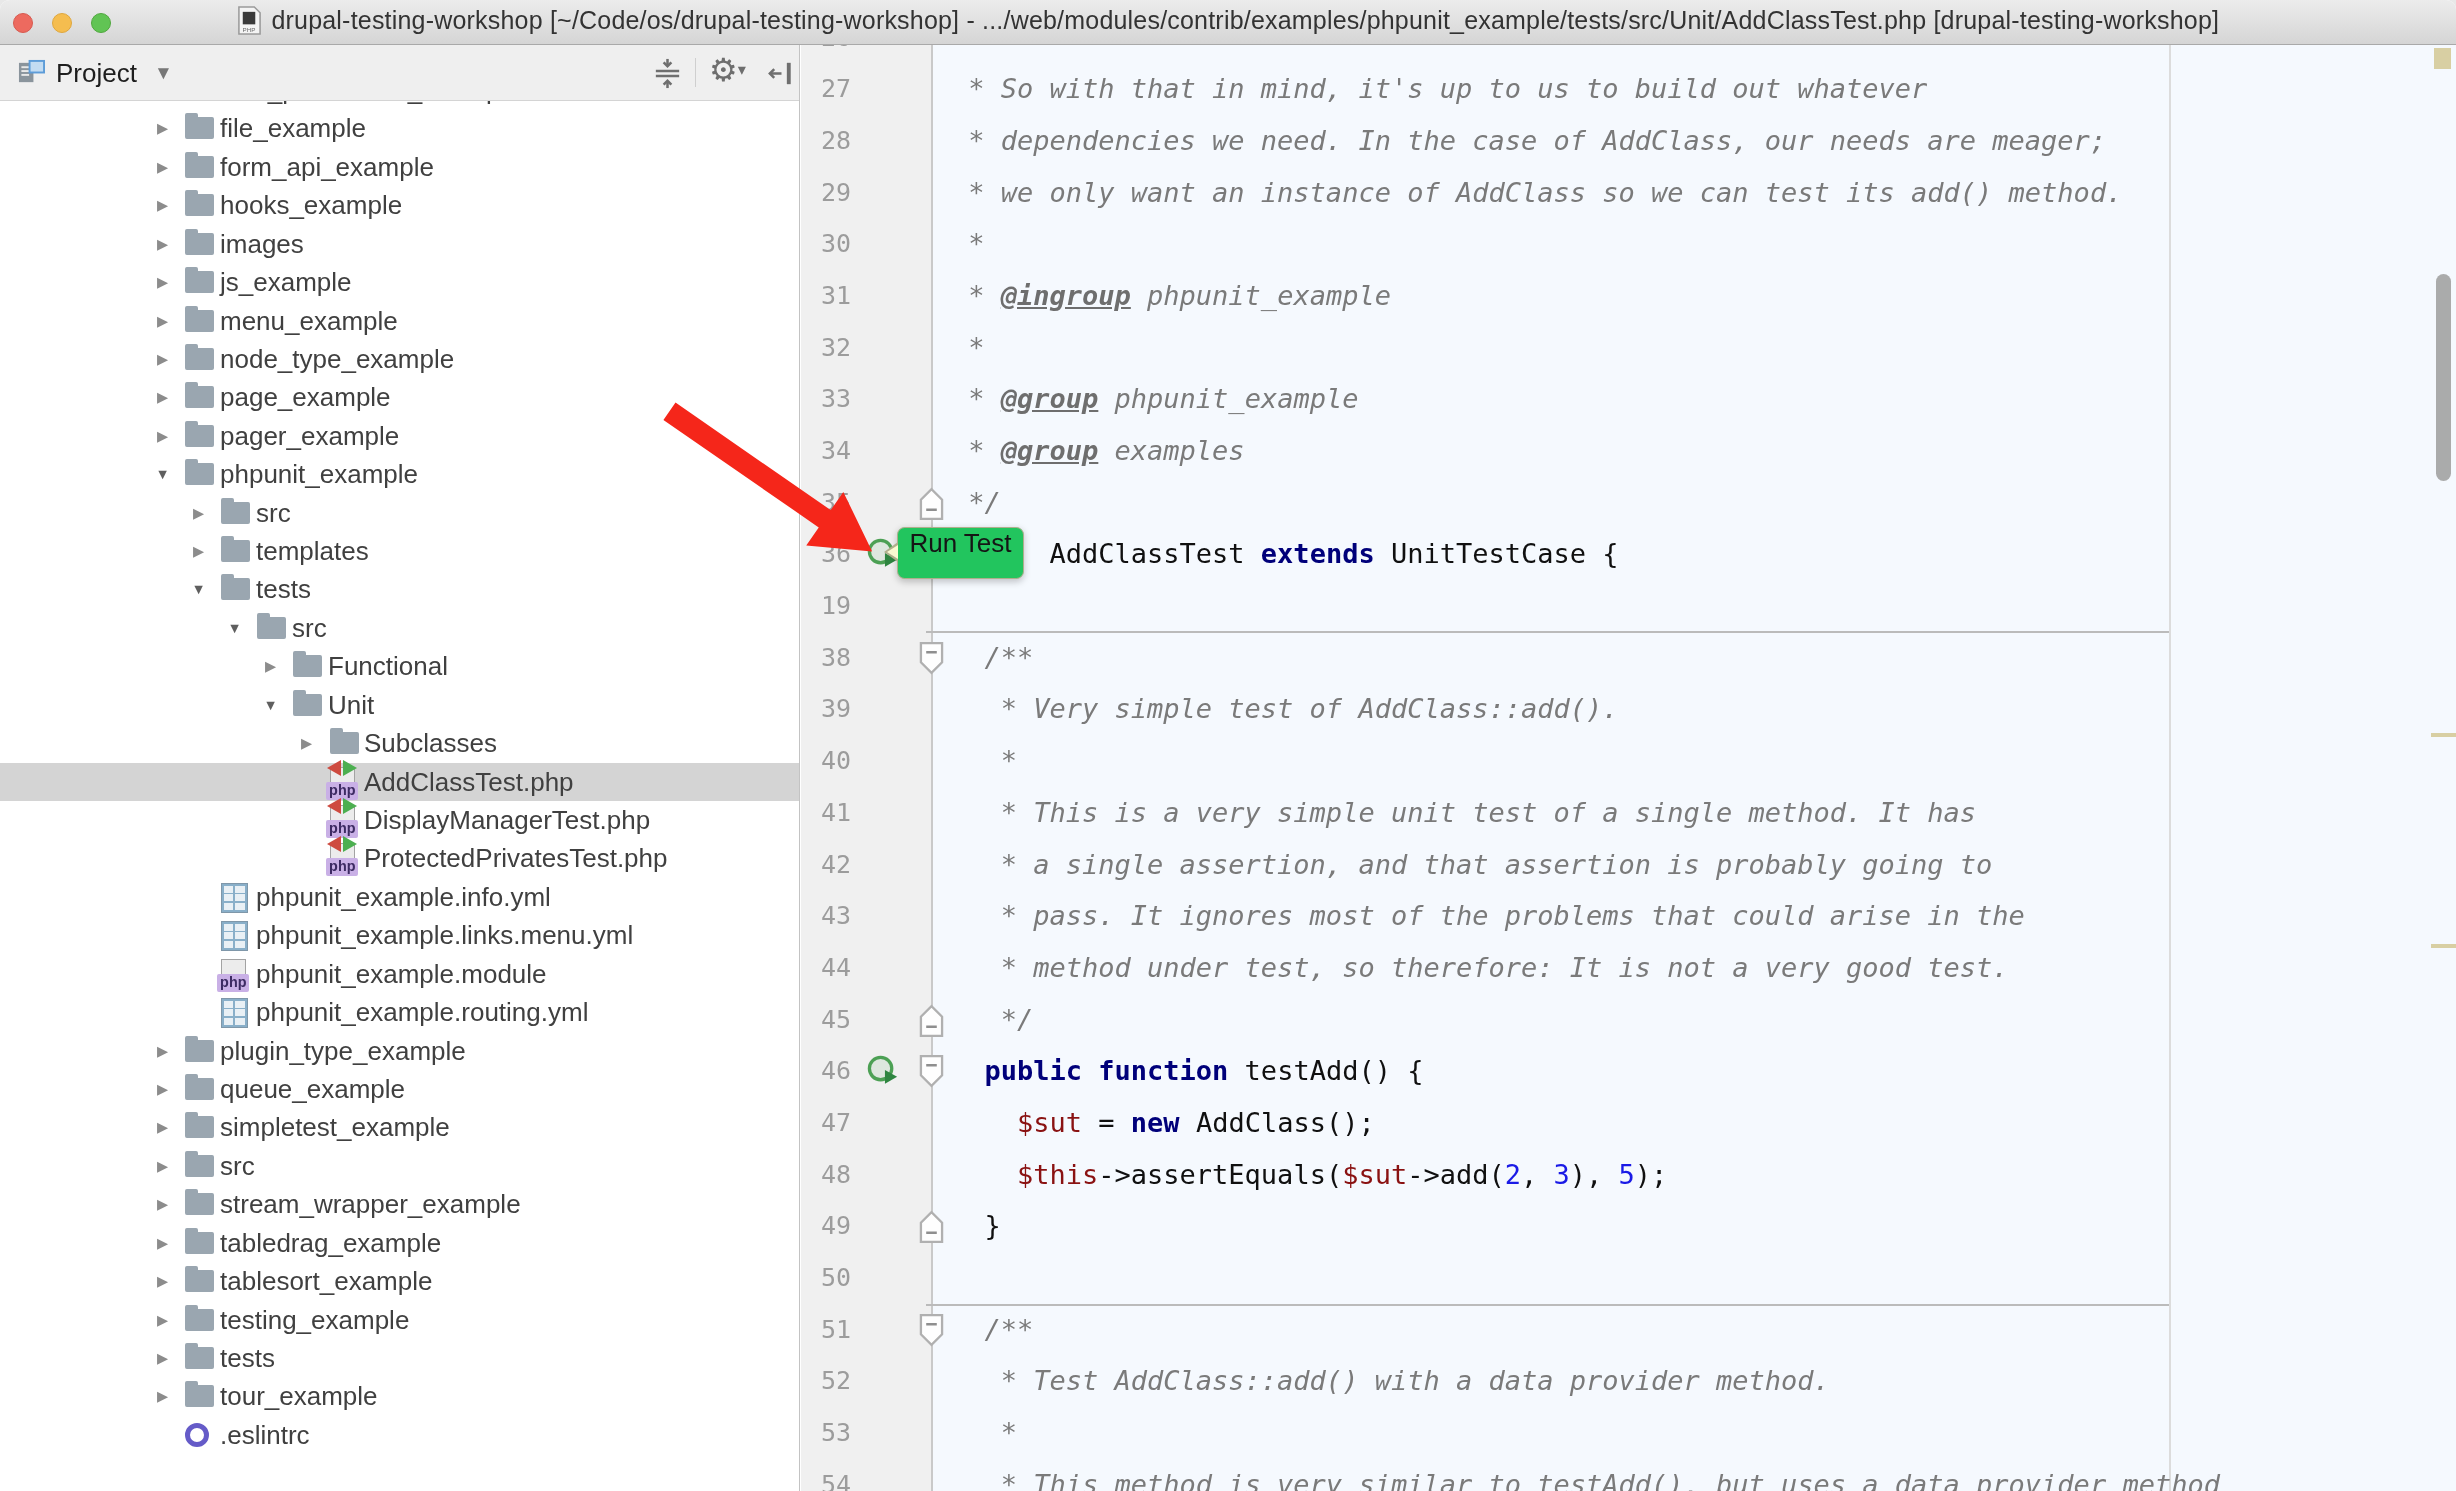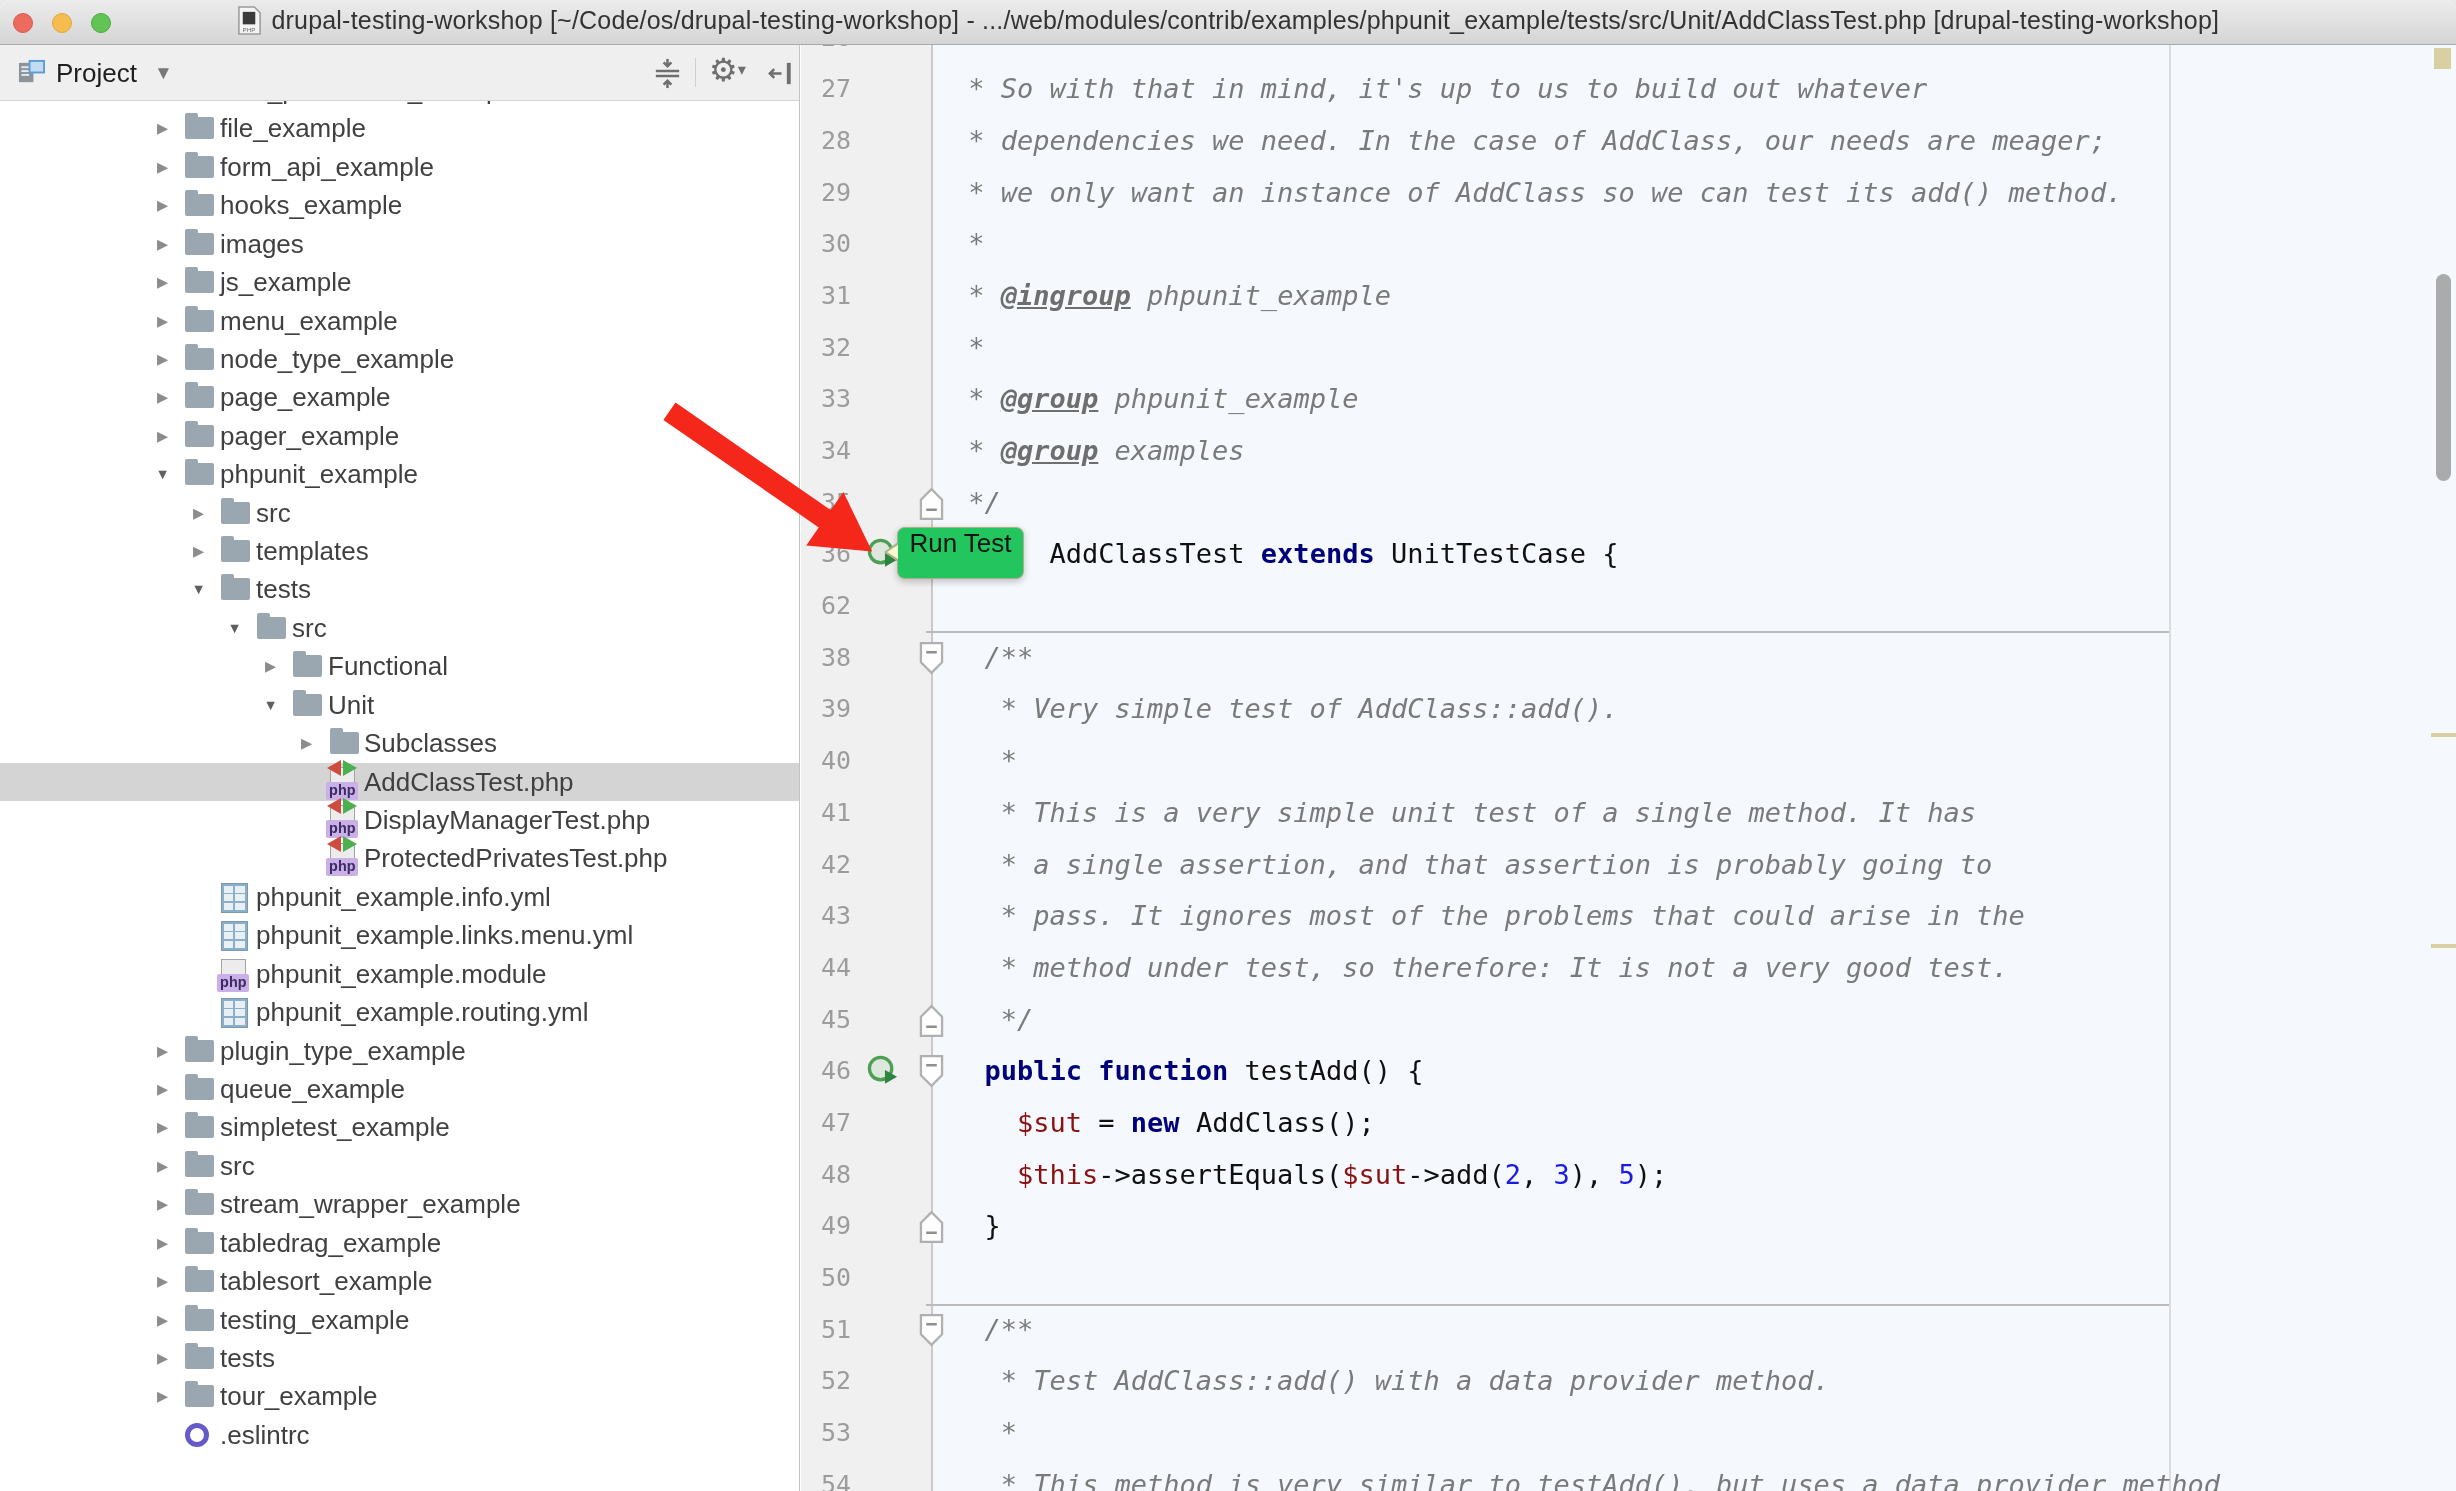--- a/index.html
+++ b/index.html
@@ -387,21 +387,21 @@
         </div>
         <div class="code-line" style="top: 483px;">
           <span class="ln">36</span>
           <span class="runic"><svg width="35" height="35" viewBox="0 0 36 36">
               <circle cx="15" cy="15" r="11.5" fill="rgba(90,170,95,0.12)" stroke="#4CA054" stroke-width="3.4"></circle>
               <path d="M19.5 16.5 L32 23.5 L19.5 30.5 Z" fill="#2E8540"></path>
             </svg></span>
           <span class="codeseg"><span class="tok-plain">      AddClassTest </span><span class="tok-kw">extends</span><span class="tok-plain"> UnitTestCase {</span></span>
         </div>
         <div class="code-line" style="top: 535px;">
-          <span class="ln">62</span>
+          <span class="ln">19</span>
           <span class="codeseg"></span>
         </div>
         <div class="code-line" style="top: 587px;">
           <span class="ln">38</span>
           <span class="foldic"><svg width="25" height="35" viewBox="0 0 26 36">
               <path d="M2 2 h22 v20 L13 33 L2 22 Z" fill="#FEFEFE" stroke="#B0B0B0" stroke-width="2.4"></path>
               <path d="M7.5 11.5 h11" stroke="#8F8F8F" stroke-width="2.6"></path>
             </svg></span>
           <span class="codeseg"><span class="tok-cmt">  /**</span></span>
         </div>

